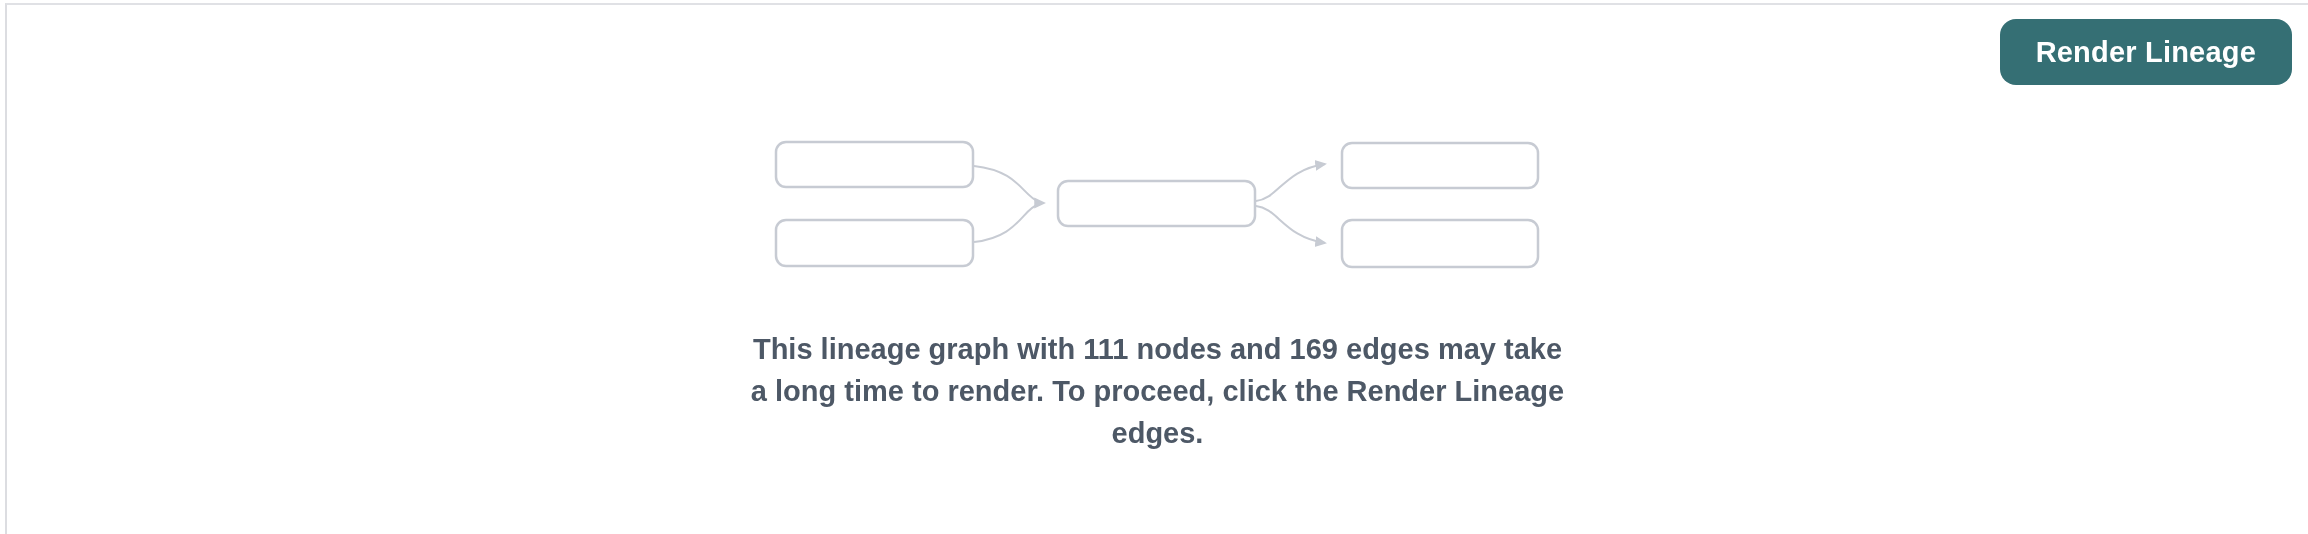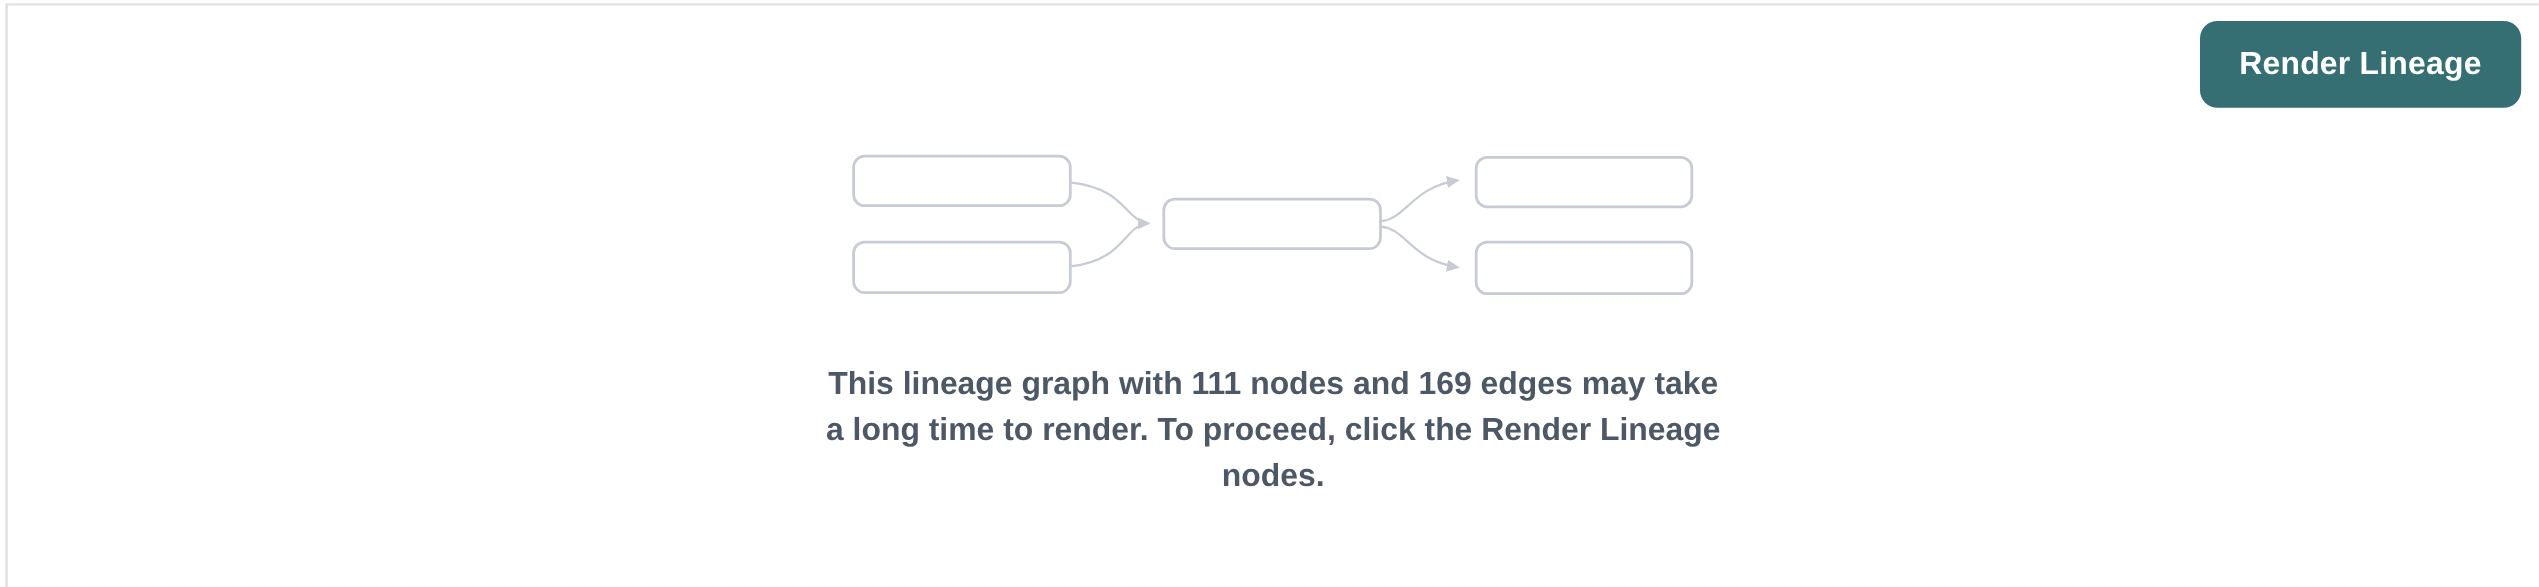--- a/index.html
+++ b/index.html
@@ -17,21 +17,21 @@
     margin-left: 5px;
     margin-top: 3px;
     border-top: 2px solid #e0e1e5;
     border-left: 2px solid #dcdde1;
     background: #ffffff;
   }
   .render-btn {
     position: absolute;
     top: 14px;
     right: 16px;
-    height: 79px;
+    height: 66px;
     padding: 0 36px;
     background: #356f74;
     color: #ffffff;
     font-family: "Liberation Sans", sans-serif;
     font-size: 29px;
     font-weight: bold;
     border: none;
     border-radius: 16px;
     cursor: pointer;
     letter-spacing: 0.2px;
@@ -89,17 +89,17 @@
         <rect x="3" y="80" width="197" height="46" rx="10"></rect>
         <rect x="285" y="41" width="197" height="45" rx="10"></rect>
         <rect x="569" y="3" width="196" height="45" rx="10"></rect>
         <rect x="569" y="80" width="196" height="47" rx="10"></rect>
       </g>
     </svg>
 
     <div class="message">
       <div>This lineage graph with 111 nodes and 169 edges may take</div>
       <div>a long time to render. To proceed, click the Render Lineage</div>
-      <div>nodes.</div>
+      <div>edges.</div>
     </div>
 
   </div>
 </div>
 
 </body></html>

